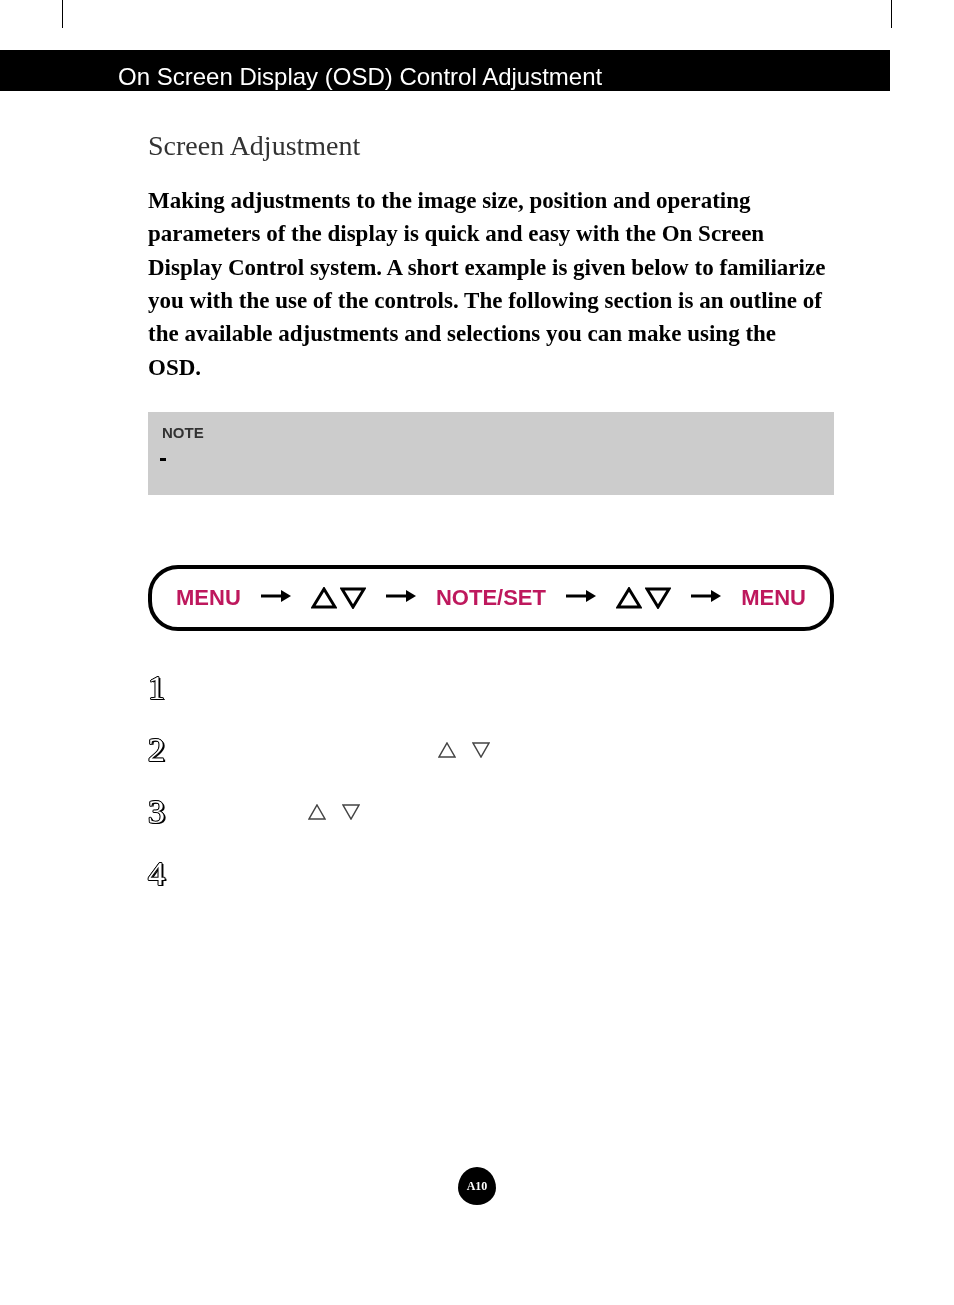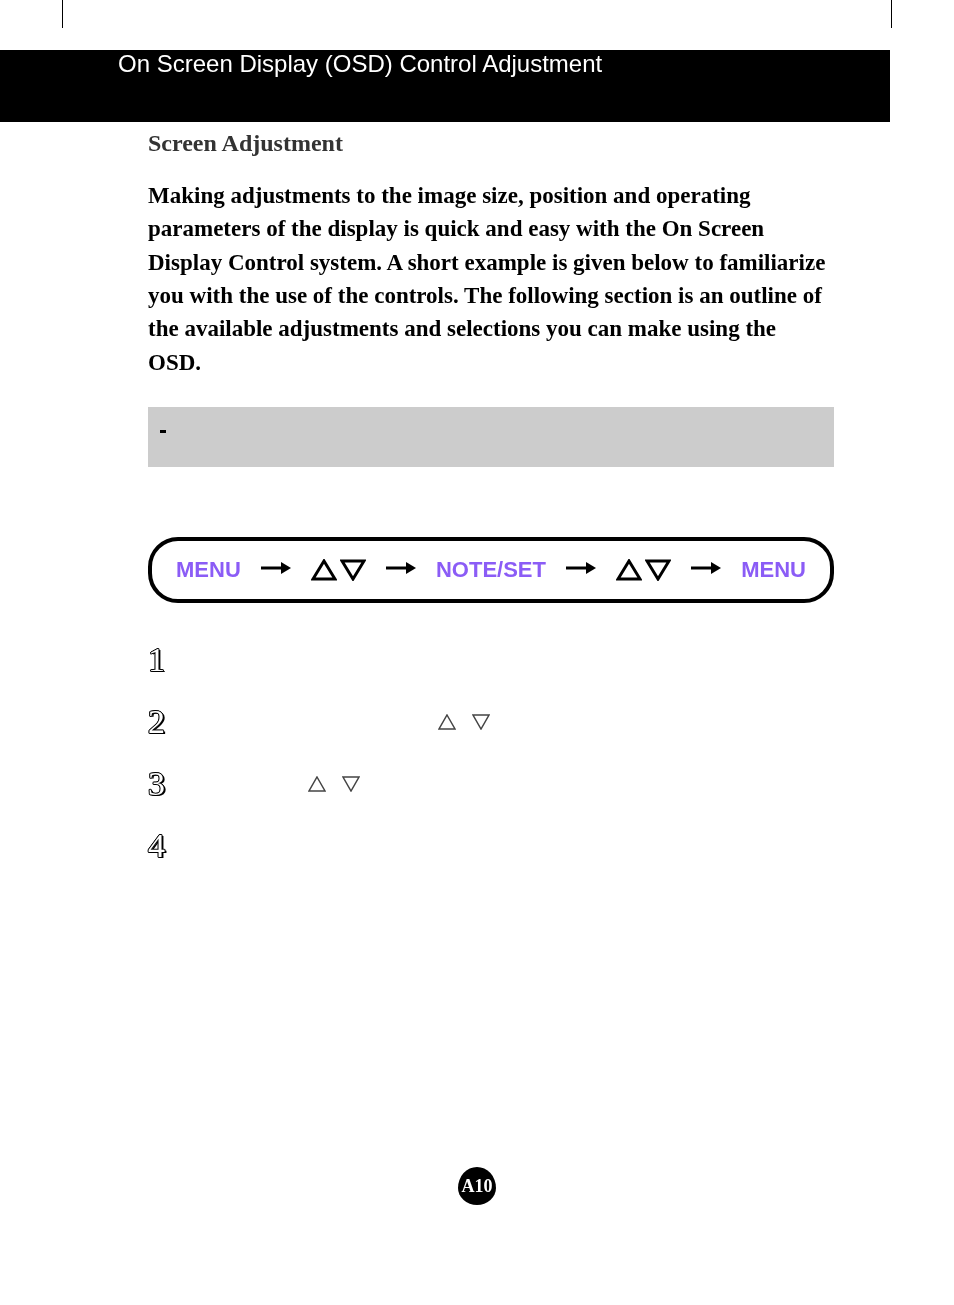--- a/index.html
+++ b/index.html
@@ -25,42 +25,42 @@
     position: absolute;
     right: 62px; top: 0;
     width: 1px; height: 28px;
     background: #000;
   }
   .header-bar {
     position: absolute;
     top: 50px;
     left: 0;
     width: 890px;
-    height: 72px;
-    background: #000;
-    display: flex;
-    align-items: flex-start;
+    height: 41px;
+    background: #000;
+    display: flex;
+    align-items: flex-end;
     padding-left: 118px;
   }
   .header-title {
     color: #fff;
     font-family: Arial, Helvetica, sans-serif;
     font-size: 24px;
     font-weight: 400;
   }
   .content {
     position: absolute;
     top: 130px;
     left: 148px;
     right: 120px;
   }
   .section-heading {
     font-family: Georgia, 'Times New Roman', serif;
-    font-size: 24px;
-    font-weight: bold;
+    font-size: 28px;
+    font-weight: normal;
     color: #333;
     margin-bottom: 22px;
   }
   .intro-text {
     font-family: Georgia, 'Times New Roman', serif;
     font-size: 23px;
     font-weight: bold;
     line-height: 1.45;
     color: #000;
     margin-bottom: 28px;
@@ -91,21 +91,21 @@
     display: flex;
     align-items: center;
     justify-content: space-between;
     gap: 10px;
     margin-bottom: 26px;
   }
   .seq-text {
     font-family: Arial, Helvetica, sans-serif;
     font-size: 22px;
     font-weight: bold;
-    color: #8b5cf6;
+    color: #be185d;
   }
   .arrow-right {
     display: inline-block;
   }
   .tri-pair {
     display: inline-flex;
     gap: 3px;
     align-items: center;
   }
   .steps {
@@ -148,41 +148,42 @@
     transform: translateX(-50%);
     width: 38px;
     height: 38px;
     background: #000;
     border-radius: 50% 50% 50% 50% / 55% 55% 45% 45%;
     display: flex;
     align-items: center;
     justify-content: center;
     color: #fff;
     font-family: 'Times New Roman', serif;
-    font-size: 18px;
+    font-size: 12px;
     font-weight: bold;
   }
 </style>
 </head>
 <body>
 
 <div class="crop-marks">
   <div class="crop-left"></div>
   <div class="crop-right"></div>
 </div>
 
 <div class="header-bar">
   <div class="header-title">On Screen Display (OSD) Control Adjustment</div>
 </div>
 
 <div class="content">
   <h2 class="section-heading">Screen Adjustment</h2>
   <p class="intro-text">Making adjustments to the image size, position and operating parameters of the display is quick and easy with the On Screen Display Control system. A short example is given below to familiarize you with the use of the controls. The following section is an outline of the available adjustments and selections you can make using the OSD.</p>
 
   <div class="note-box">
+    <div class="note-label">NOTE</div>
     <span class="note-bullet"></span>
   </div>
 
   <div class="sequence-box">
     <span class="seq-text">MENU</span>
     <span class="arrow-right">
       <svg width="30" height="16" viewBox="0 0 30 16">
           <line x1="0" y1="8" x2="22" y2="8" stroke="#000" stroke-width="3"></line>
           <polygon points="20,2 30,8 20,14" fill="#000"></polygon>
         </svg>

